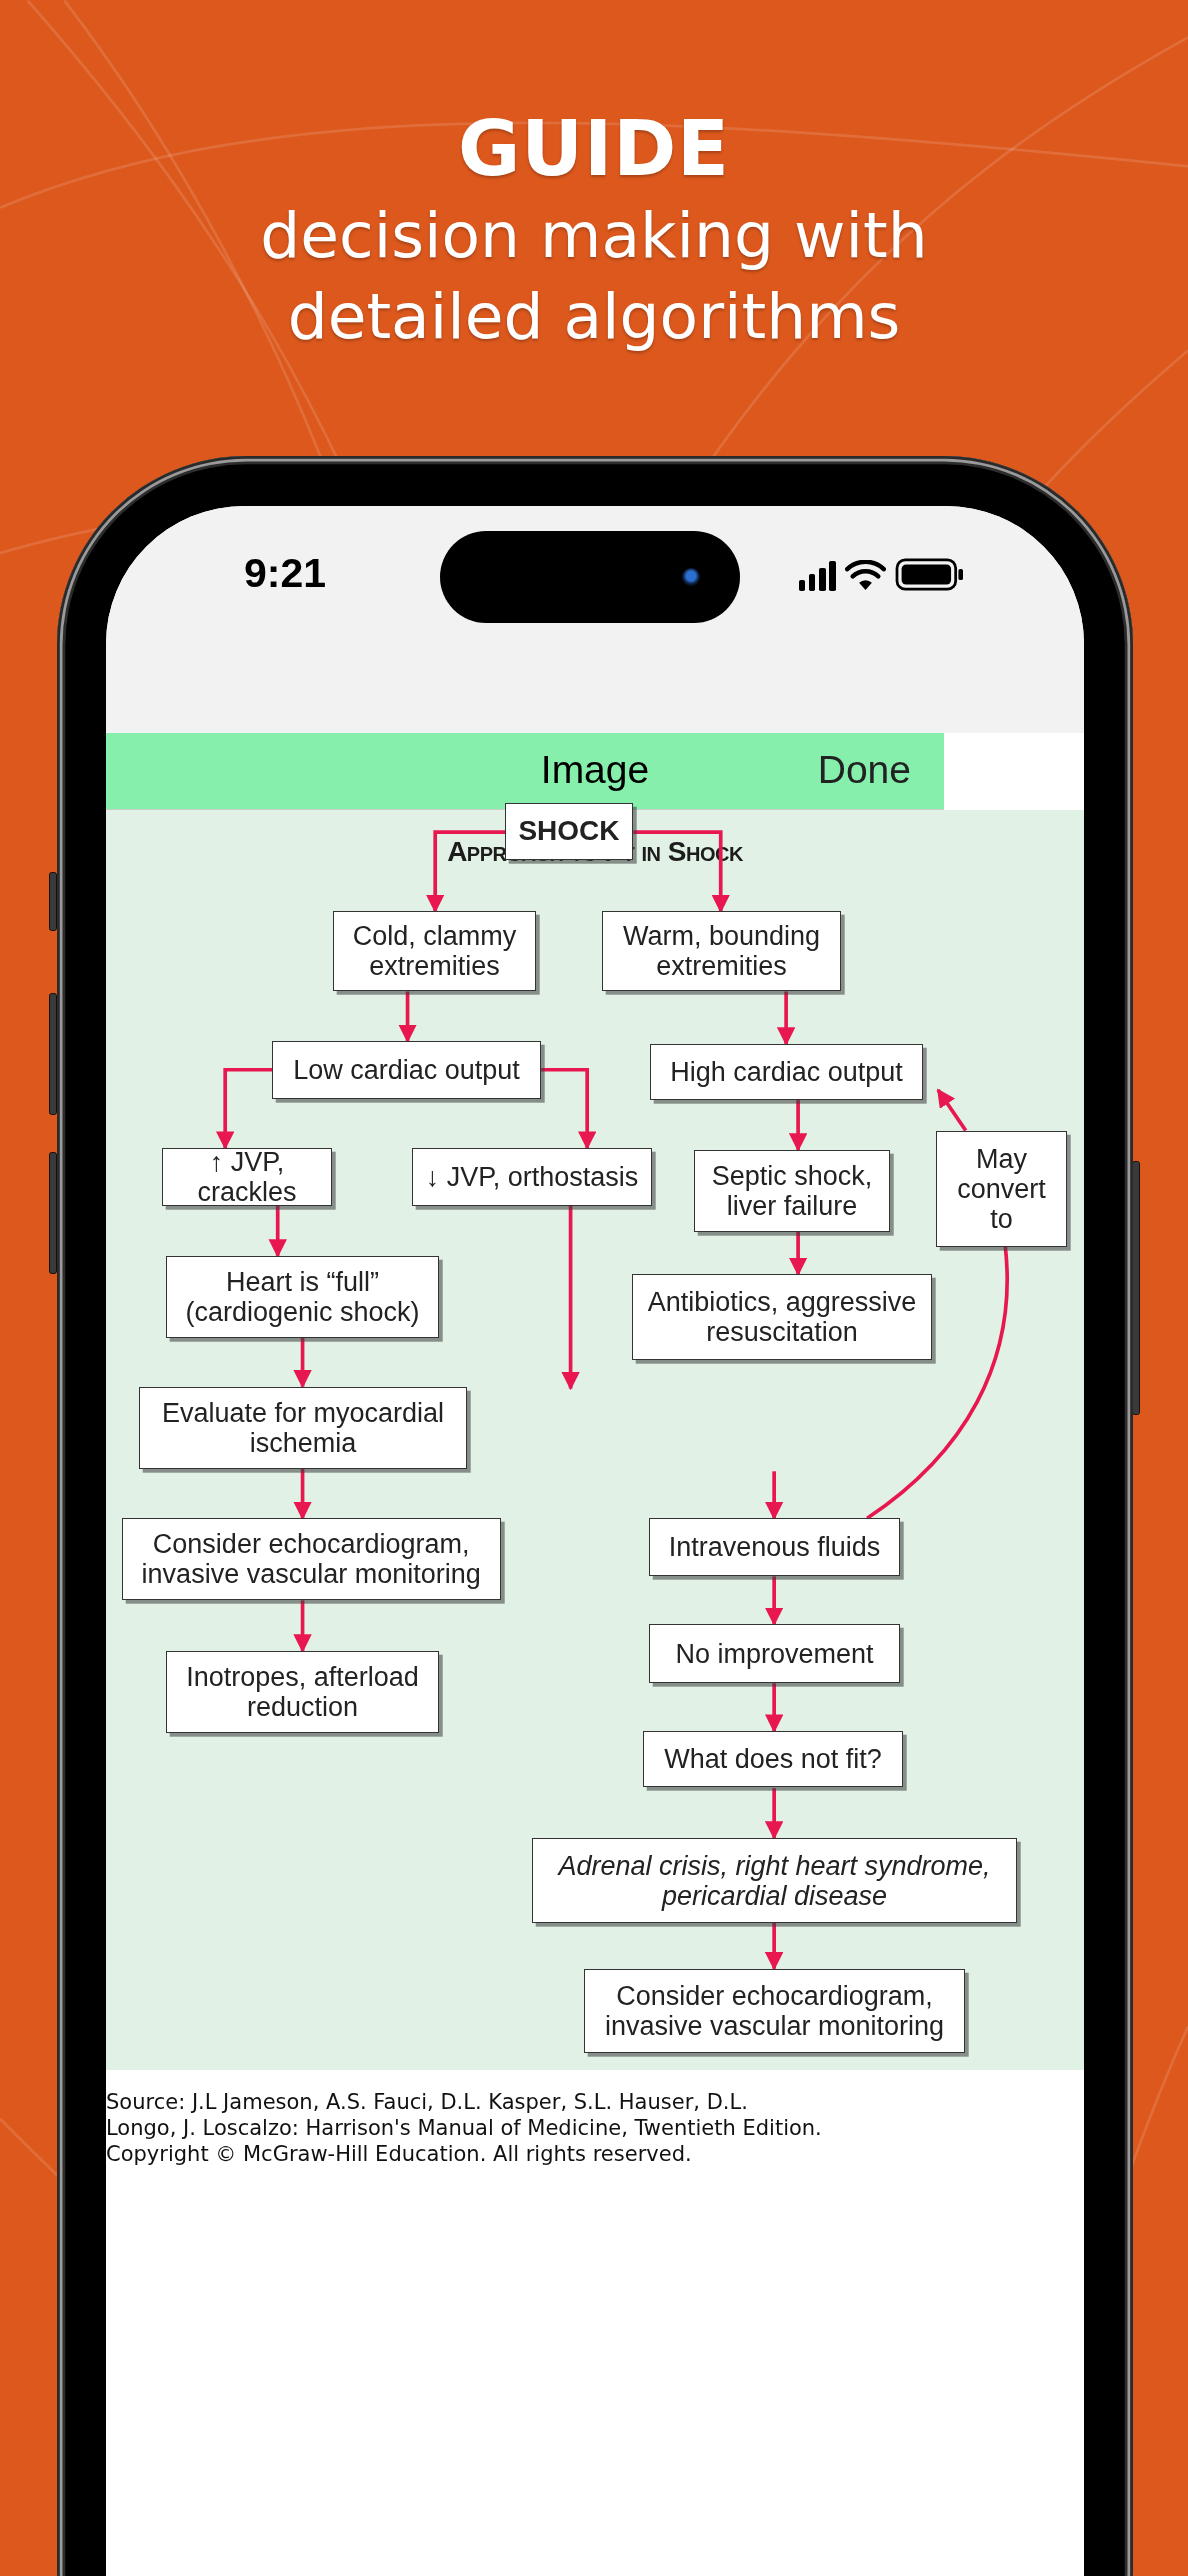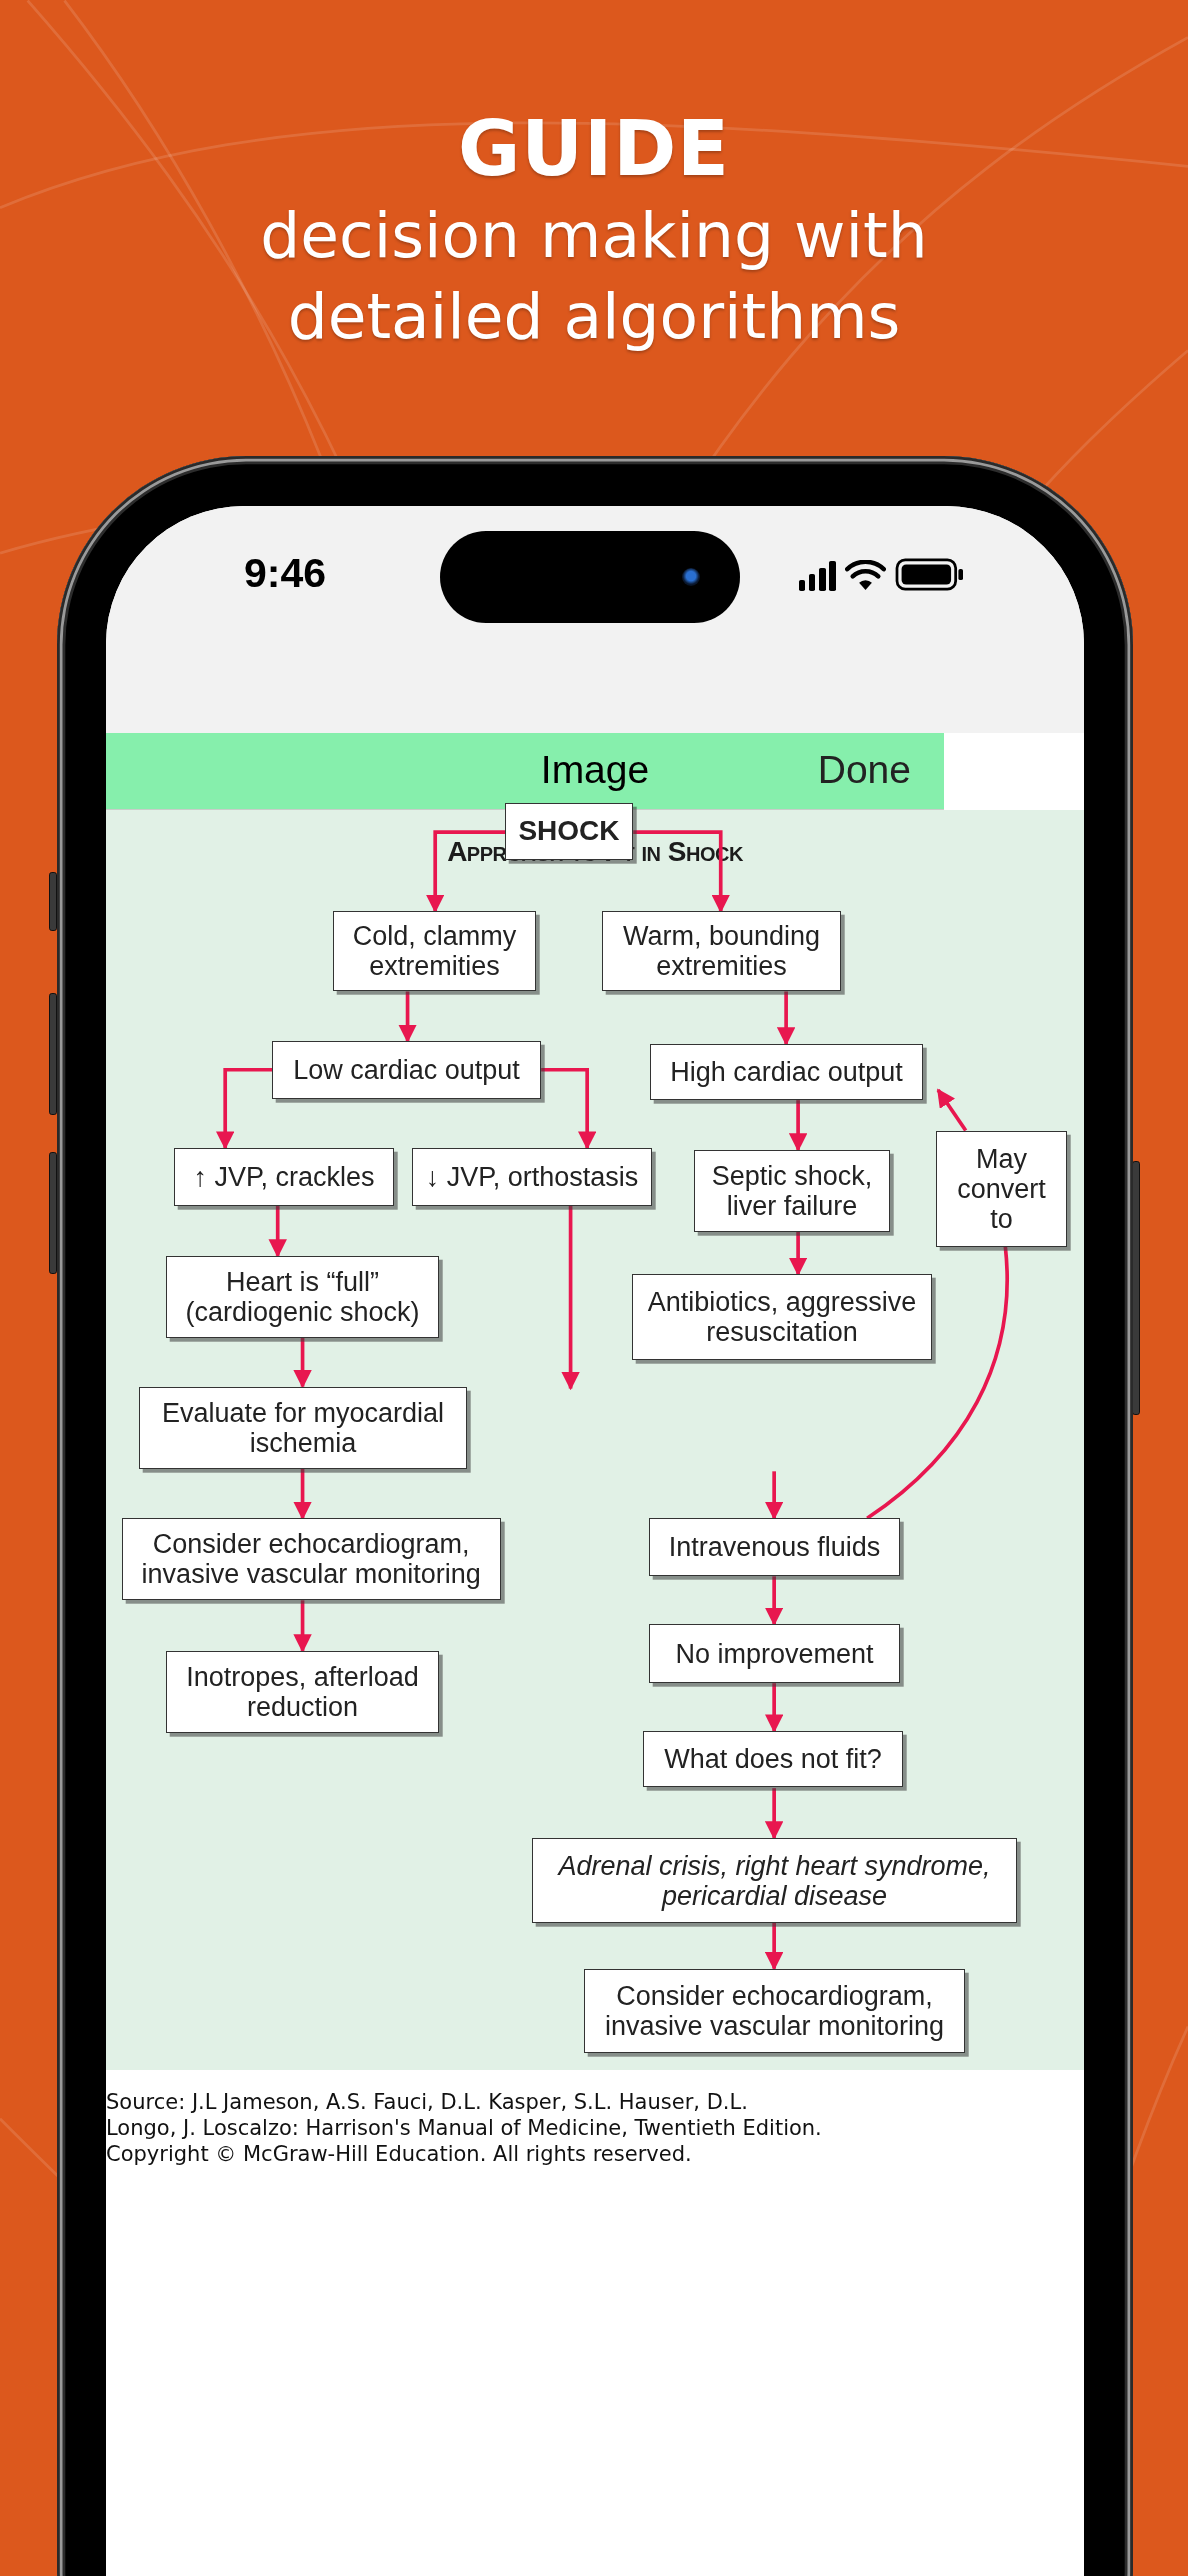--- a/index.html
+++ b/index.html
@@ -82,21 +82,21 @@
 </div>
 
 <div class="btn" style="left:49px;top:872px;width:5.5px;height:57px;"></div>
 <div class="btn" style="left:49px;top:993px;width:5.5px;height:120px;"></div>
 <div class="btn" style="left:49px;top:1152px;width:5.5px;height:120px;"></div>
 <div class="btn" style="left:1132px;top:1161px;width:5.5px;height:252px;"></div>
 <div class="phone"></div>
 
 <div class="screen">
   <div class="statusbar">
-    <div class="time">9:46</div>
+    <div class="time">9:21</div>
     <div class="island">
       <div class="camera"></div>
     </div>
     <div class="sb-icons">
       <div class="signal">
         <span style="height:11px"></span>
           <span style="height:16.6px"></span>
           <span style="height:23px"></span>
           <span style="height:30px"></span>
       </div>
@@ -151,21 +151,21 @@
       </g>
     </svg>
 
     <div class="box bold" style="left:399px;top:-7.4px;width:128px;height:57px;top:-7.4px;">SHOCK</div>
     <div class="box" style="left:227px;top:101px;width:203px;height:80px;">Cold, clammy
 extremities</div>
     <div class="box" style="left:496px;top:101px;width:239px;height:80px;">Warm, bounding
 extremities</div>
     <div class="box" style="left:166px;top:231px;width:269px;height:58px;">Low cardiac output</div>
     <div class="box" style="left:544px;top:234px;width:273px;height:56px;">High cardiac output</div>
-    <div class="box" style="left:68px;top:338px;width:220px;height:58px;">↑ JVP, crackles</div>
+    <div class="box" style="left:56px;top:338px;width:170px;height:58px;">↑ JVP, crackles</div>
     <div class="box" style="left:306px;top:338px;width:240px;height:58px;">↓ JVP, orthostasis</div>
     <div class="box" style="left:588px;top:340px;width:196px;height:82px;">Septic shock,
 liver failure</div>
     <div class="box" style="left:830px;top:321px;width:131px;height:116px;">May
 convert
 to</div>
     <div class="box" style="left:60px;top:446px;width:273px;height:82px;">Heart is “full”
 (cardiogenic shock)</div>
     <div class="box" style="left:526px;top:464px;width:300px;height:86px;">Antibiotics, aggressive
 resuscitation</div>

